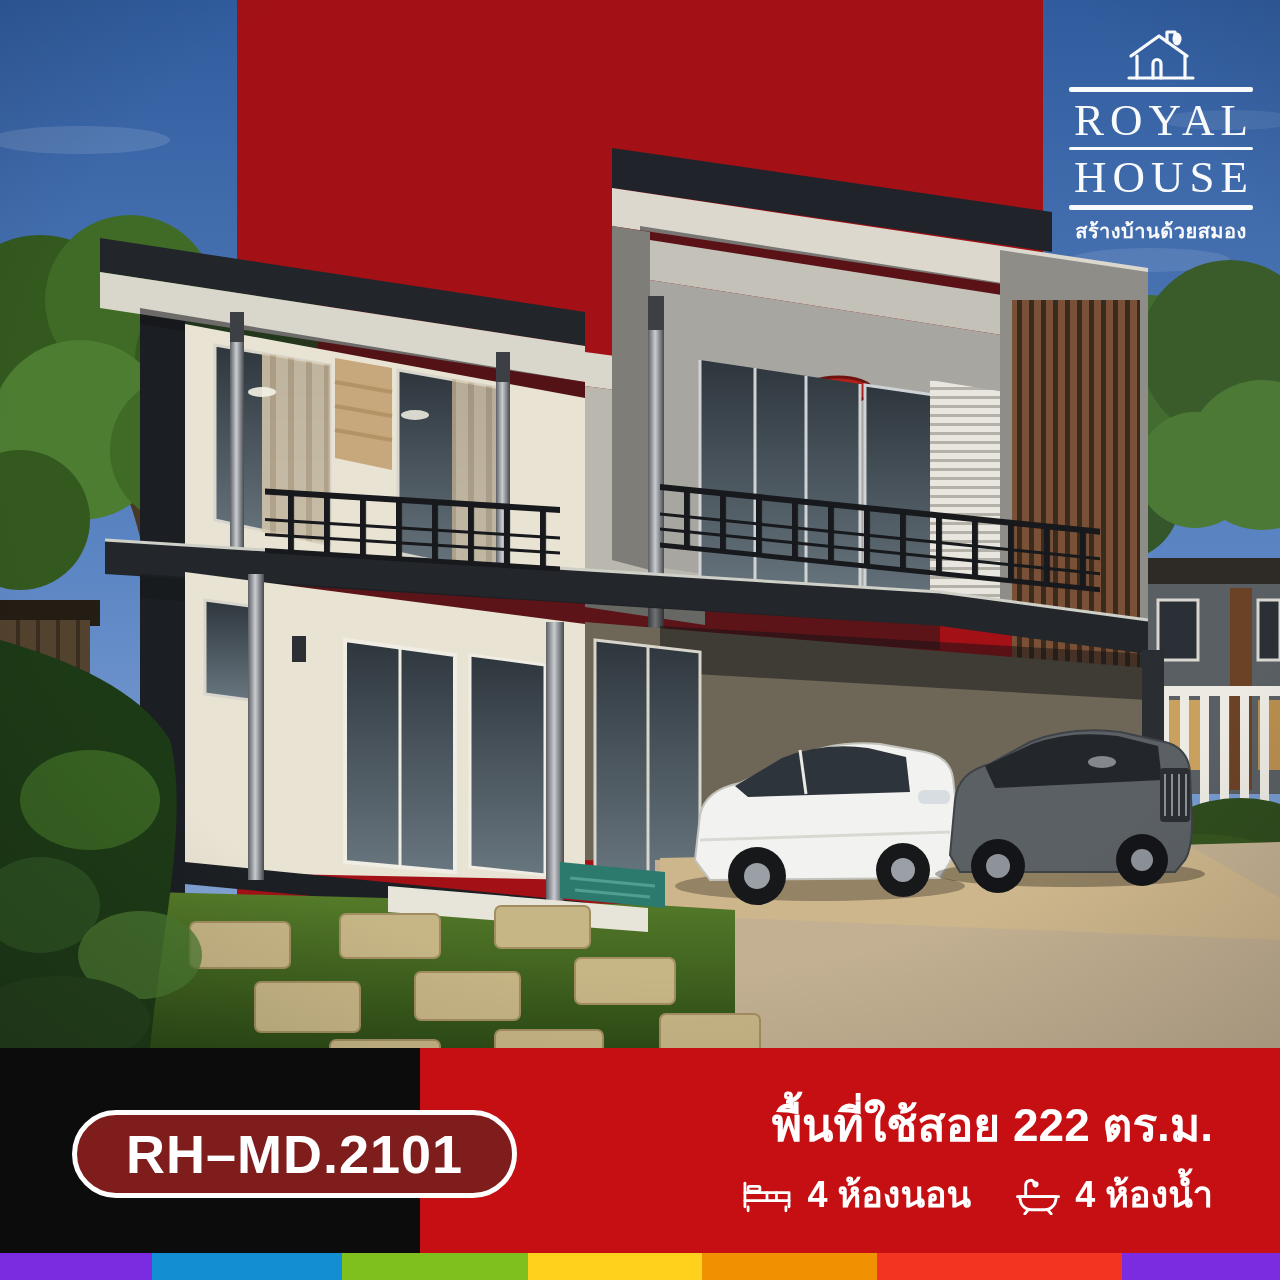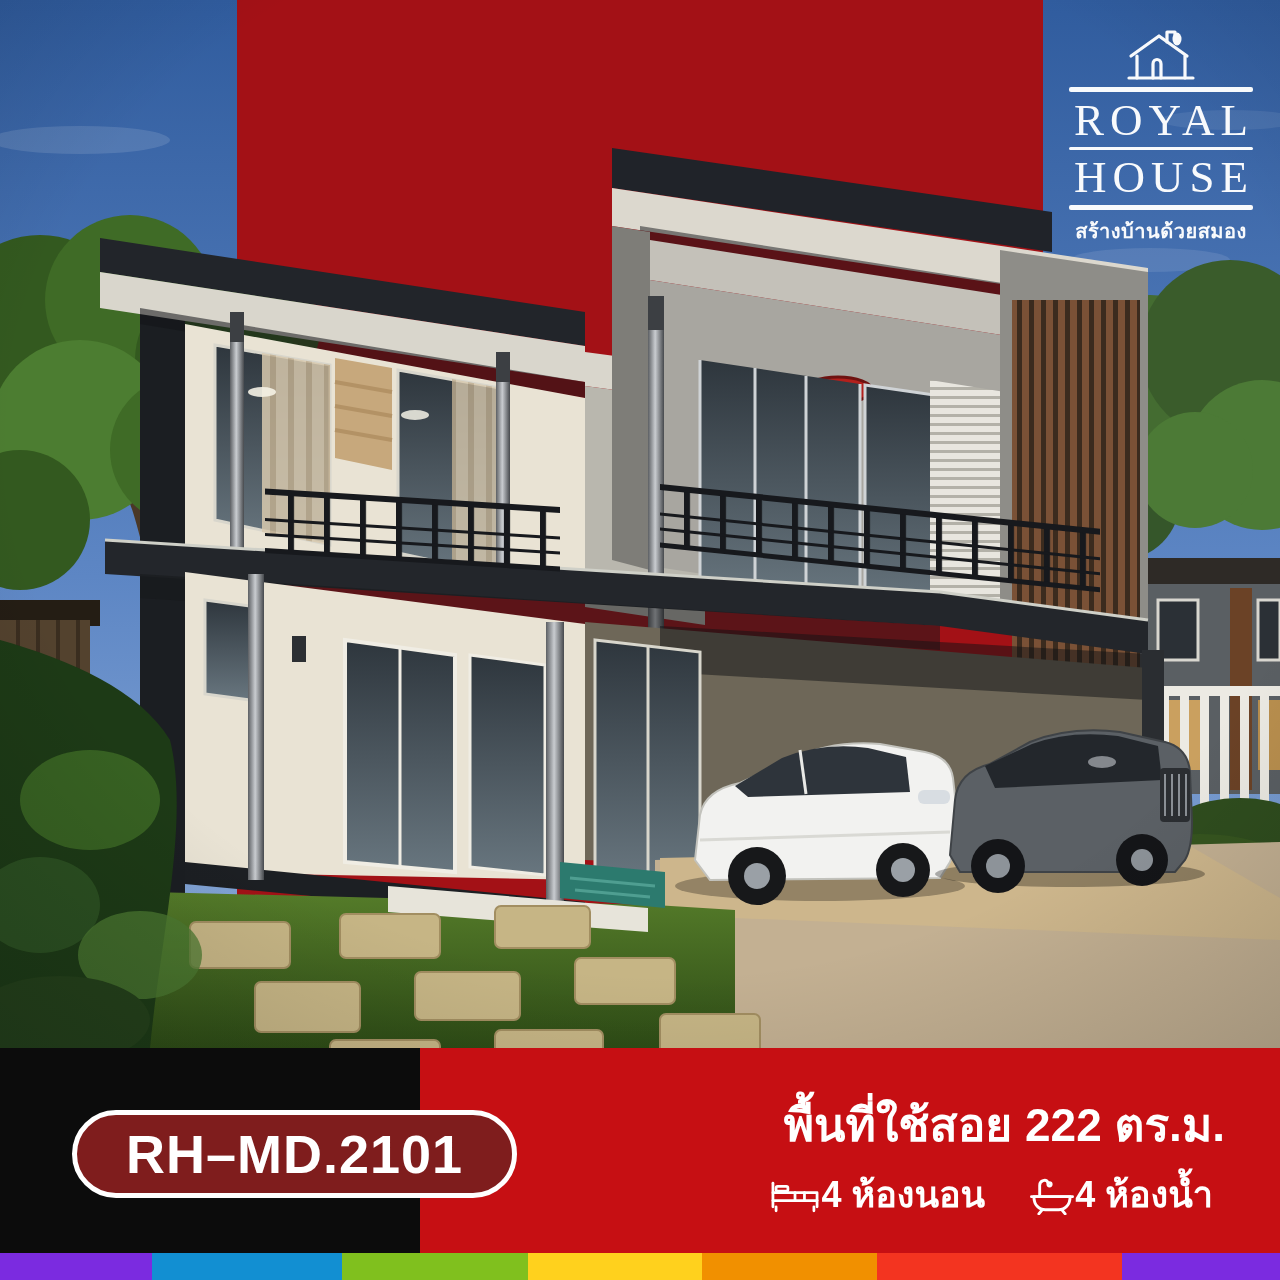--- a/index.html
+++ b/index.html
@@ -18,25 +18,25 @@
   .logo .tagline{font-size:20px;font-weight:700;margin-top:5px;letter-spacing:0.5px;}
   .logo .house-glyph{margin:0 auto;display:block;}
   
   .band{position:absolute;left:0;top:1048px;width:1280px;height:205px;}
   .band-black{position:absolute;left:0;top:0;width:420px;height:205px;}
   .band-red{position:absolute;left:420px;top:0;width:860px;height:205px;}
   .model-pill{position:absolute;left:72px;top:62px;width:445px;height:88px;
               background:#7f1d1d;border:5px solid #fff;border-radius:52px;
               box-sizing:border-box;display:flex;align-items:center;justify-content:center;}
   .model-pill .code{color:#fff;font-size:54px;font-weight:700;letter-spacing:1px;}
-  .area-heading{position:absolute;right:55px;top:40px;color:#fff;
+  .area-heading{position:absolute;right:67px;top:40px;color:#fff;
                 font-size:46px;font-weight:700;text-align:right;white-space:nowrap;}
   .features{position:absolute;right:67px;top:118px;display:flex;gap:44px;
             align-items:center;color:#fff;}
-  .feature{display:flex;align-items:center;}
+  .feature{display:flex;align-items:center;gap:14px;}
   .feature .label{font-size:36px;font-weight:700;white-space:nowrap;}
   .feature svg{display:block;}
   
   .strip{position:absolute;left:0;top:1253px;width:1280px;height:27px;display:flex;}
   .strip span{display:block;height:27px;}
 </style>
 </head>
 <body>
 
 <div class="poster">

